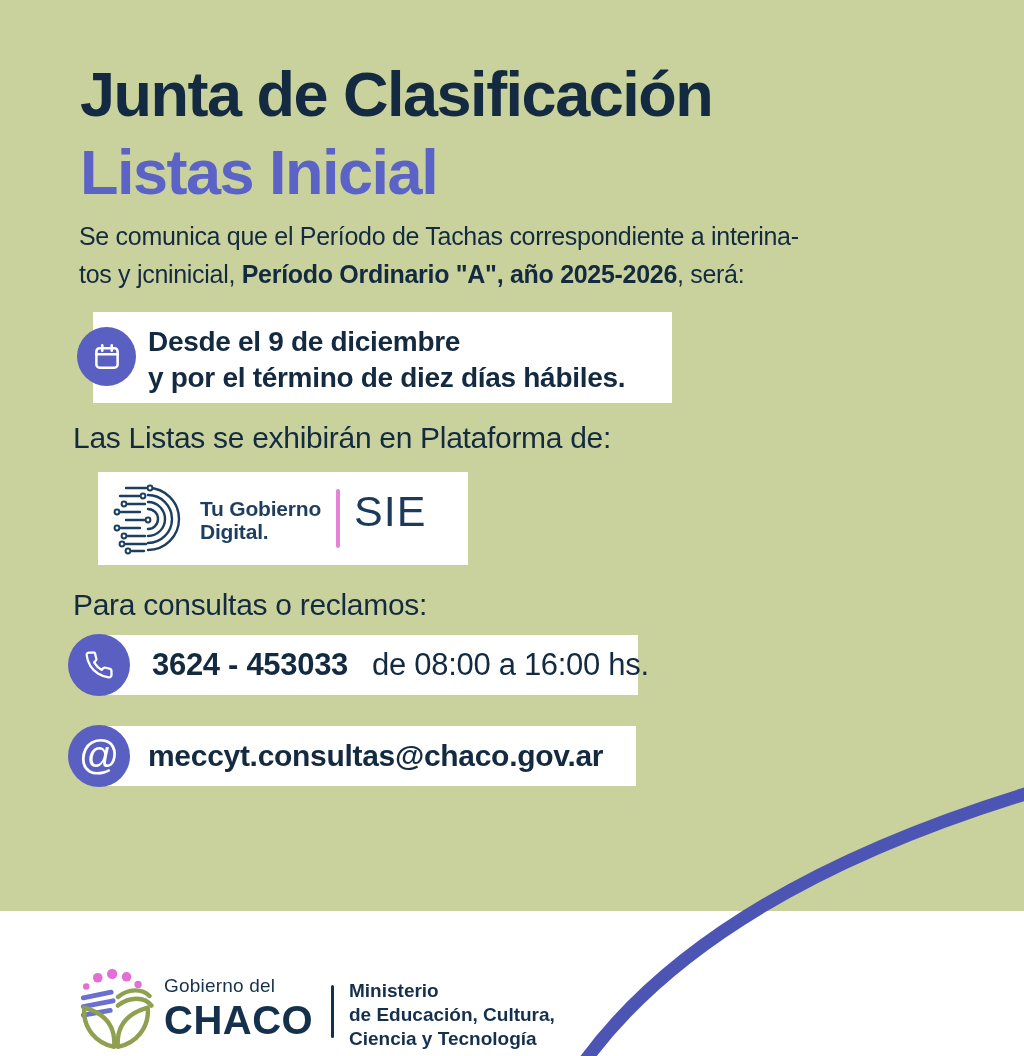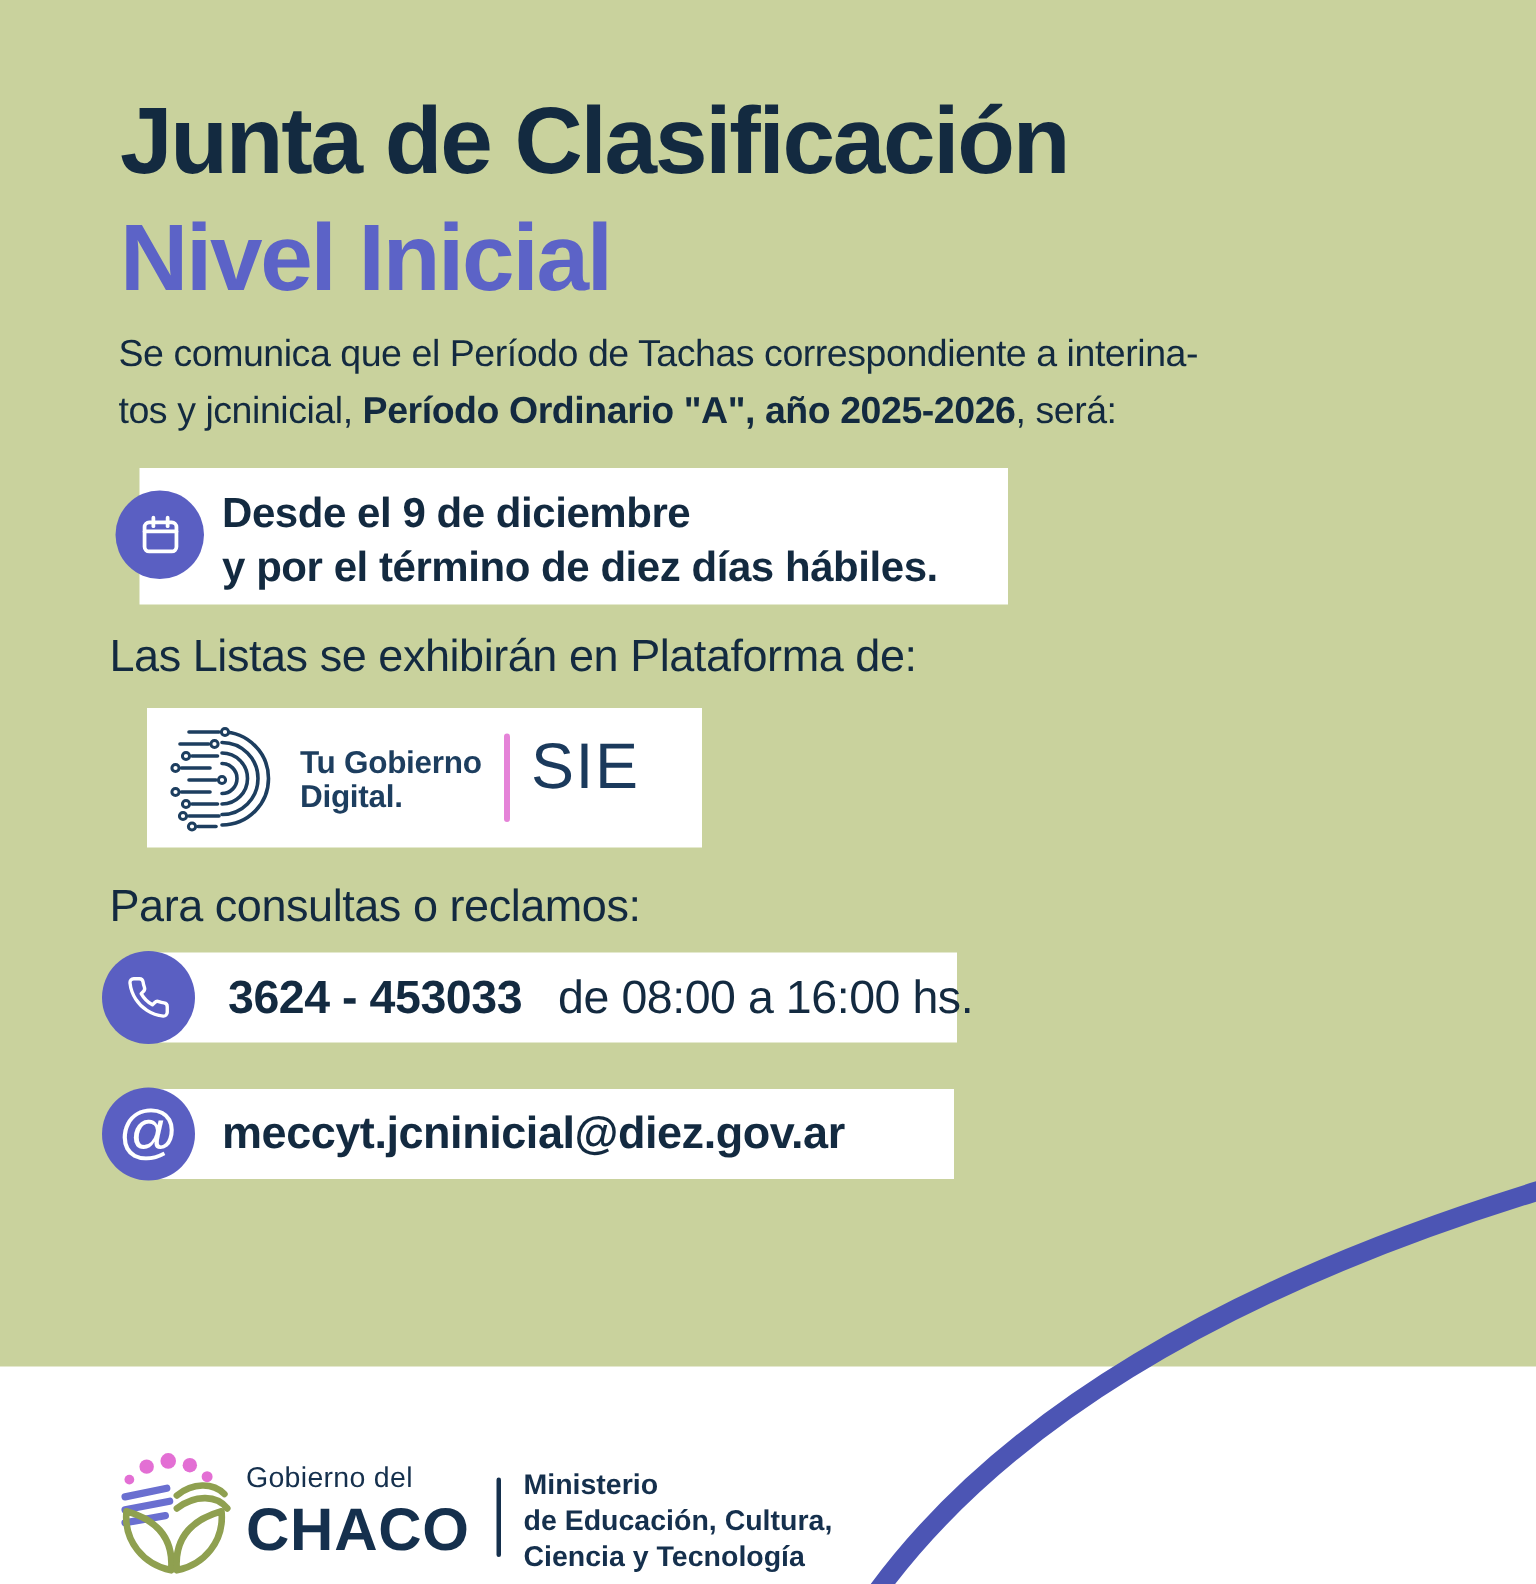--- a/index.html
+++ b/index.html
@@ -214,21 +214,21 @@
 
   <div class="green-bg"></div>
 
   <svg class="curve-svg" viewBox="0 0 1024 1056" aria-hidden="true">
     <path class="curve-path" d="M575 1075 Q 700 890 1045 788"></path>
   </svg>
 
   <div class="content">
 
     <div class="title-1">Junta de Clasificación</div>
-    <div class="title-2">Nivel Inicial</div>
+    <div class="title-2">Listas Inicial</div>
 
     <div class="intro">
       <div>Se comunica que el Período de Tachas correspondiente a interina-</div>
       <div><span>tos y jcninicial, </span><b>Período Ordinario "A", año 2025-2026</b><span>, será:</span></div>
     </div>
 
     <div class="card card-schedule">
       <div class="icon-circle">
         <svg width="30" height="30" viewBox="0 0 24 24" stroke-width="2" stroke-linecap="round" stroke-linejoin="round" aria-hidden="true">
           <rect x="3.5" y="5" width="17" height="15.5" rx="2.5"></rect>
@@ -286,21 +286,21 @@
           <path d="M22 16.92v3a2 2 0 0 1-2.18 2 19.79 19.79 0 0 1-8.63-3.07 19.5 19.5 0 0 1-6-6 19.79 19.79 0 0 1-3.07-8.67A2 2 0 0 1 4.11 2h3a2 2 0 0 1 2 1.72 12.84 12.84 0 0 0 .7 2.81 2 2 0 0 1-.45 2.11L8.09 9.91a16 16 0 0 0 6 6l1.27-1.27a2 2 0 0 1 2.11-.45 12.84 12.84 0 0 0 2.81.7A2 2 0 0 1 22 16.92z"></path>
         </svg>
       </div>
       <div class="card-line"><b>3624 - 453033</b><span class="hours">de 08:00 a 16:00 hs.</span></div>
     </div>
 
     <div class="card card-email">
       <div class="icon-circle">
         <span class="at-glyph">@</span>
       </div>
-      <div class="card-line">meccyt.jcninicial@diez.gov.ar</div>
+      <div class="card-line">meccyt.consultas@chaco.gov.ar</div>
     </div>
 
   </div>
 
   <div class="footer">
     <svg class="chaco-logo-svg" viewBox="0 0 100 95" aria-hidden="true">
       <g fill="var(--dot-pink, #e36fd4)">
         <circle cx="19" cy="25" r="3.4"></circle>
         <circle cx="31" cy="16" r="5"></circle>
         <circle cx="46" cy="12" r="5.4"></circle>

